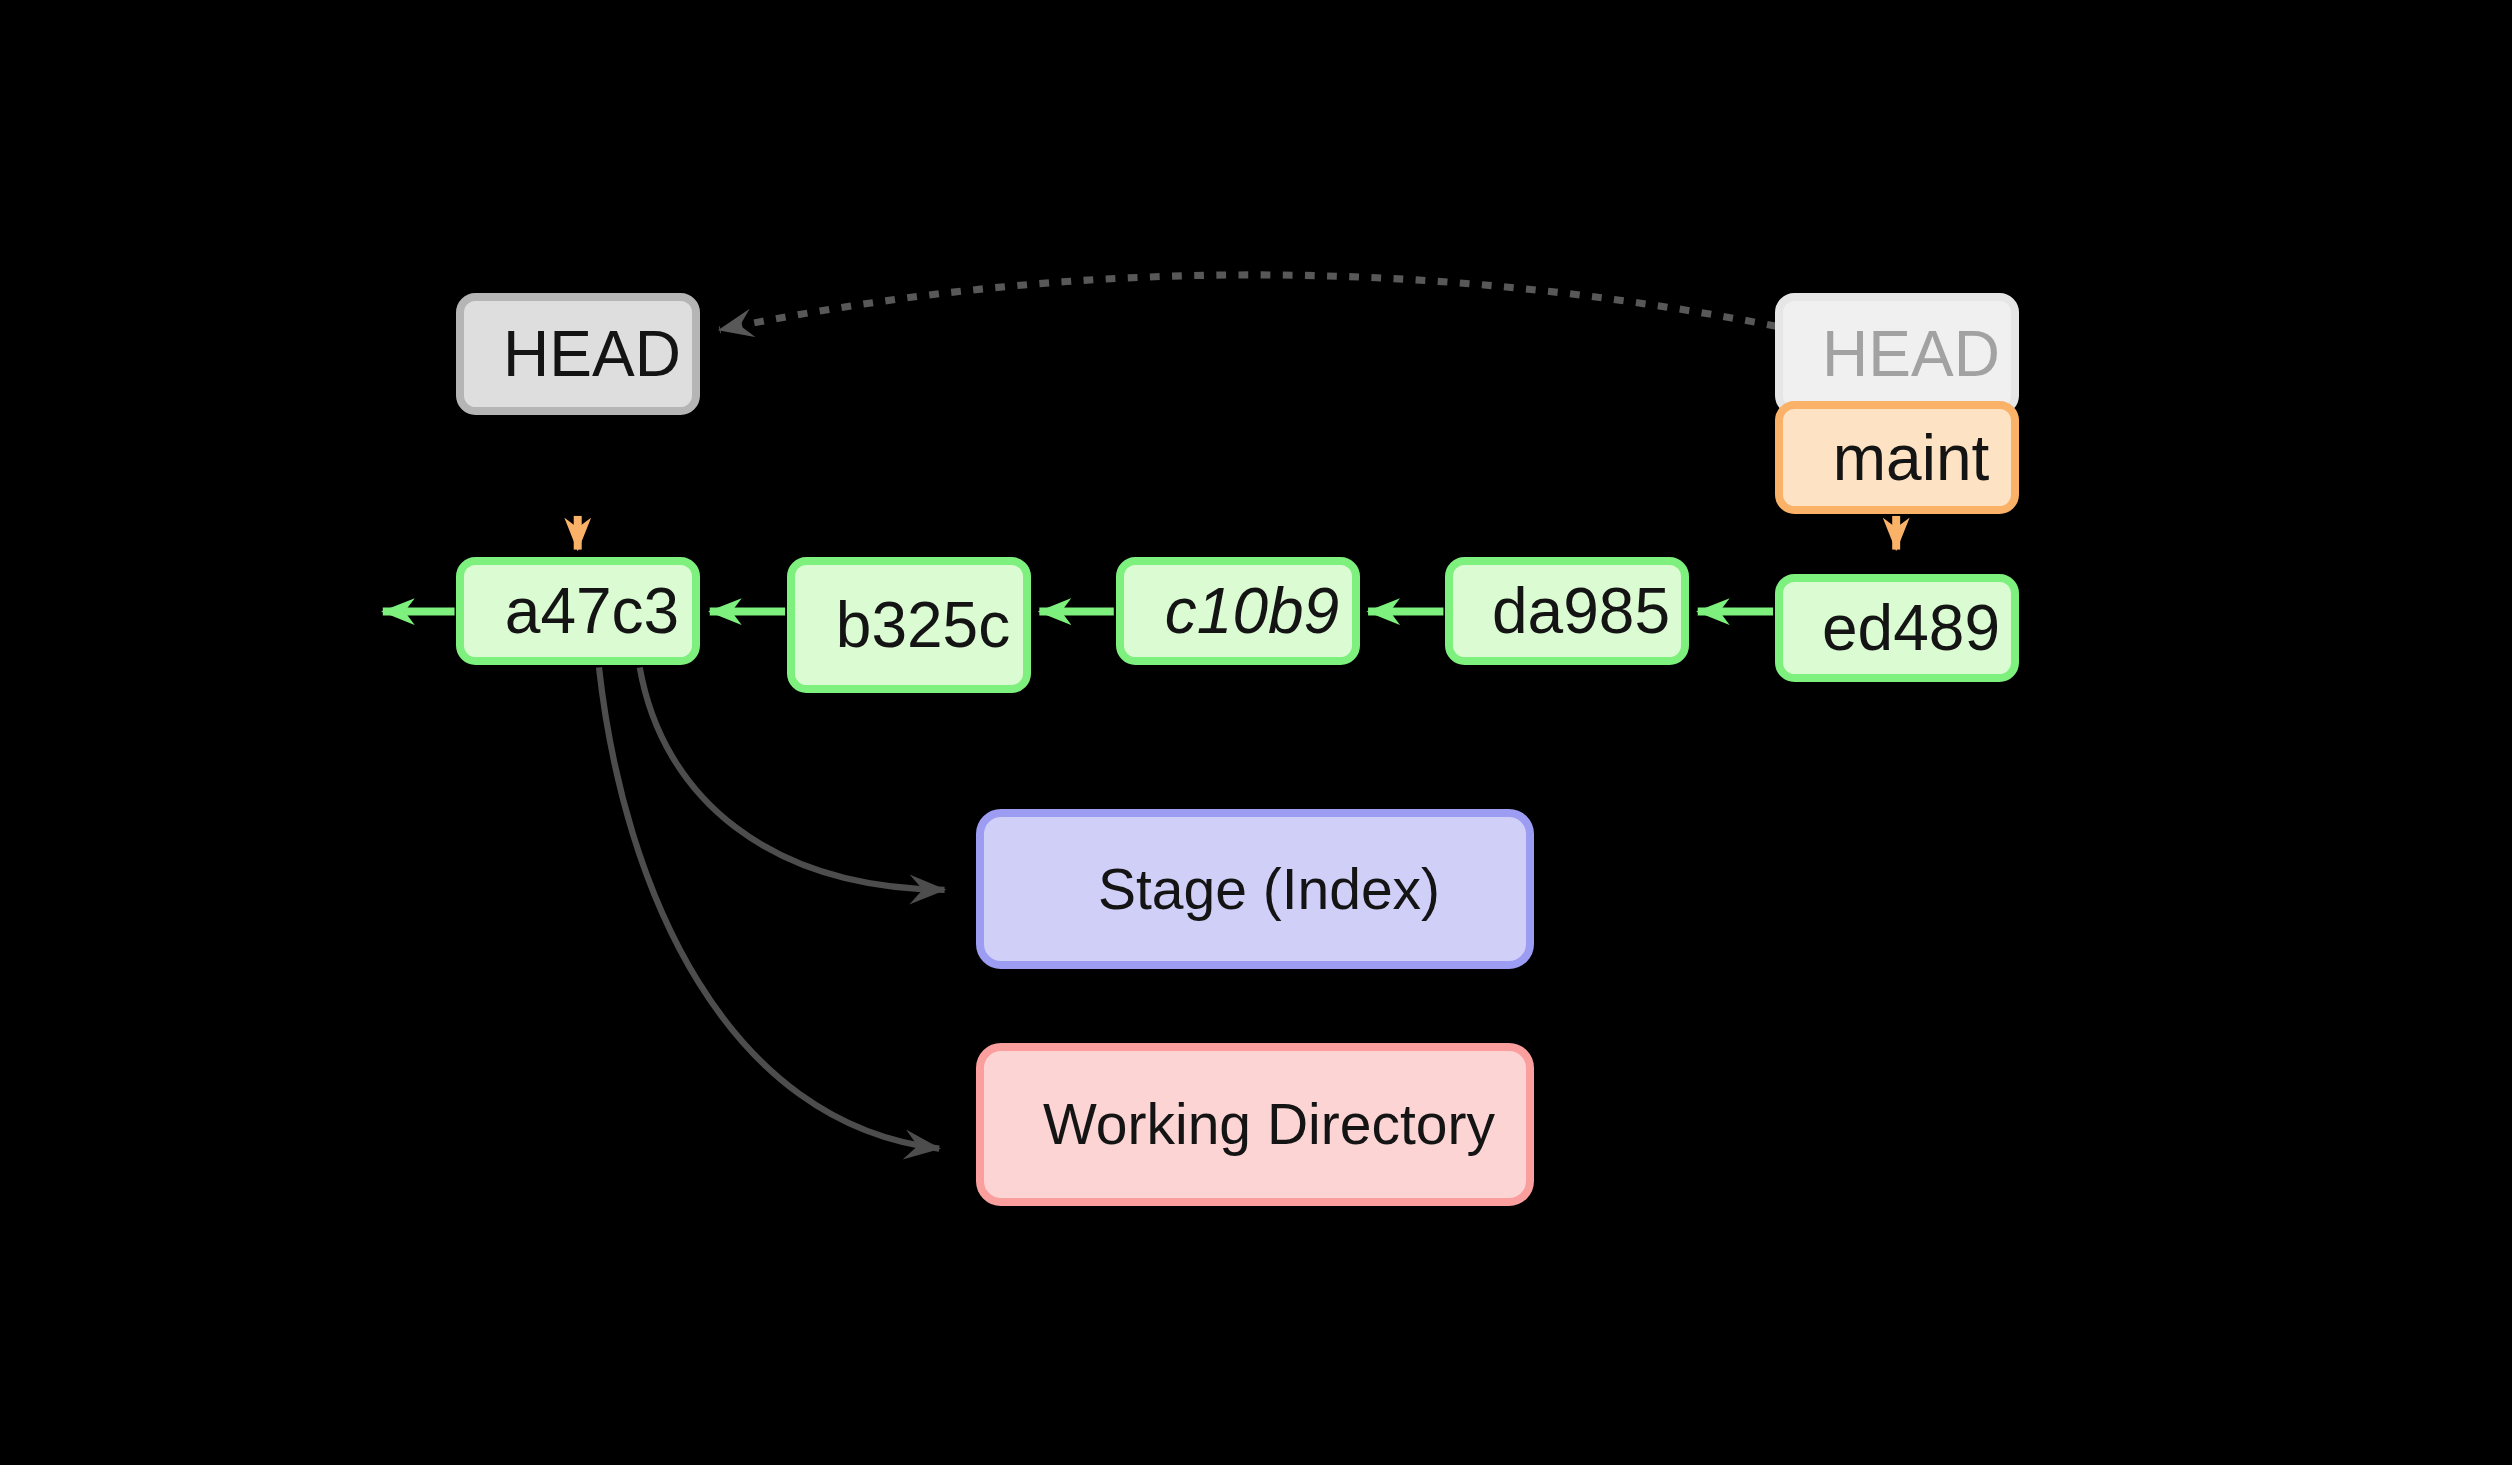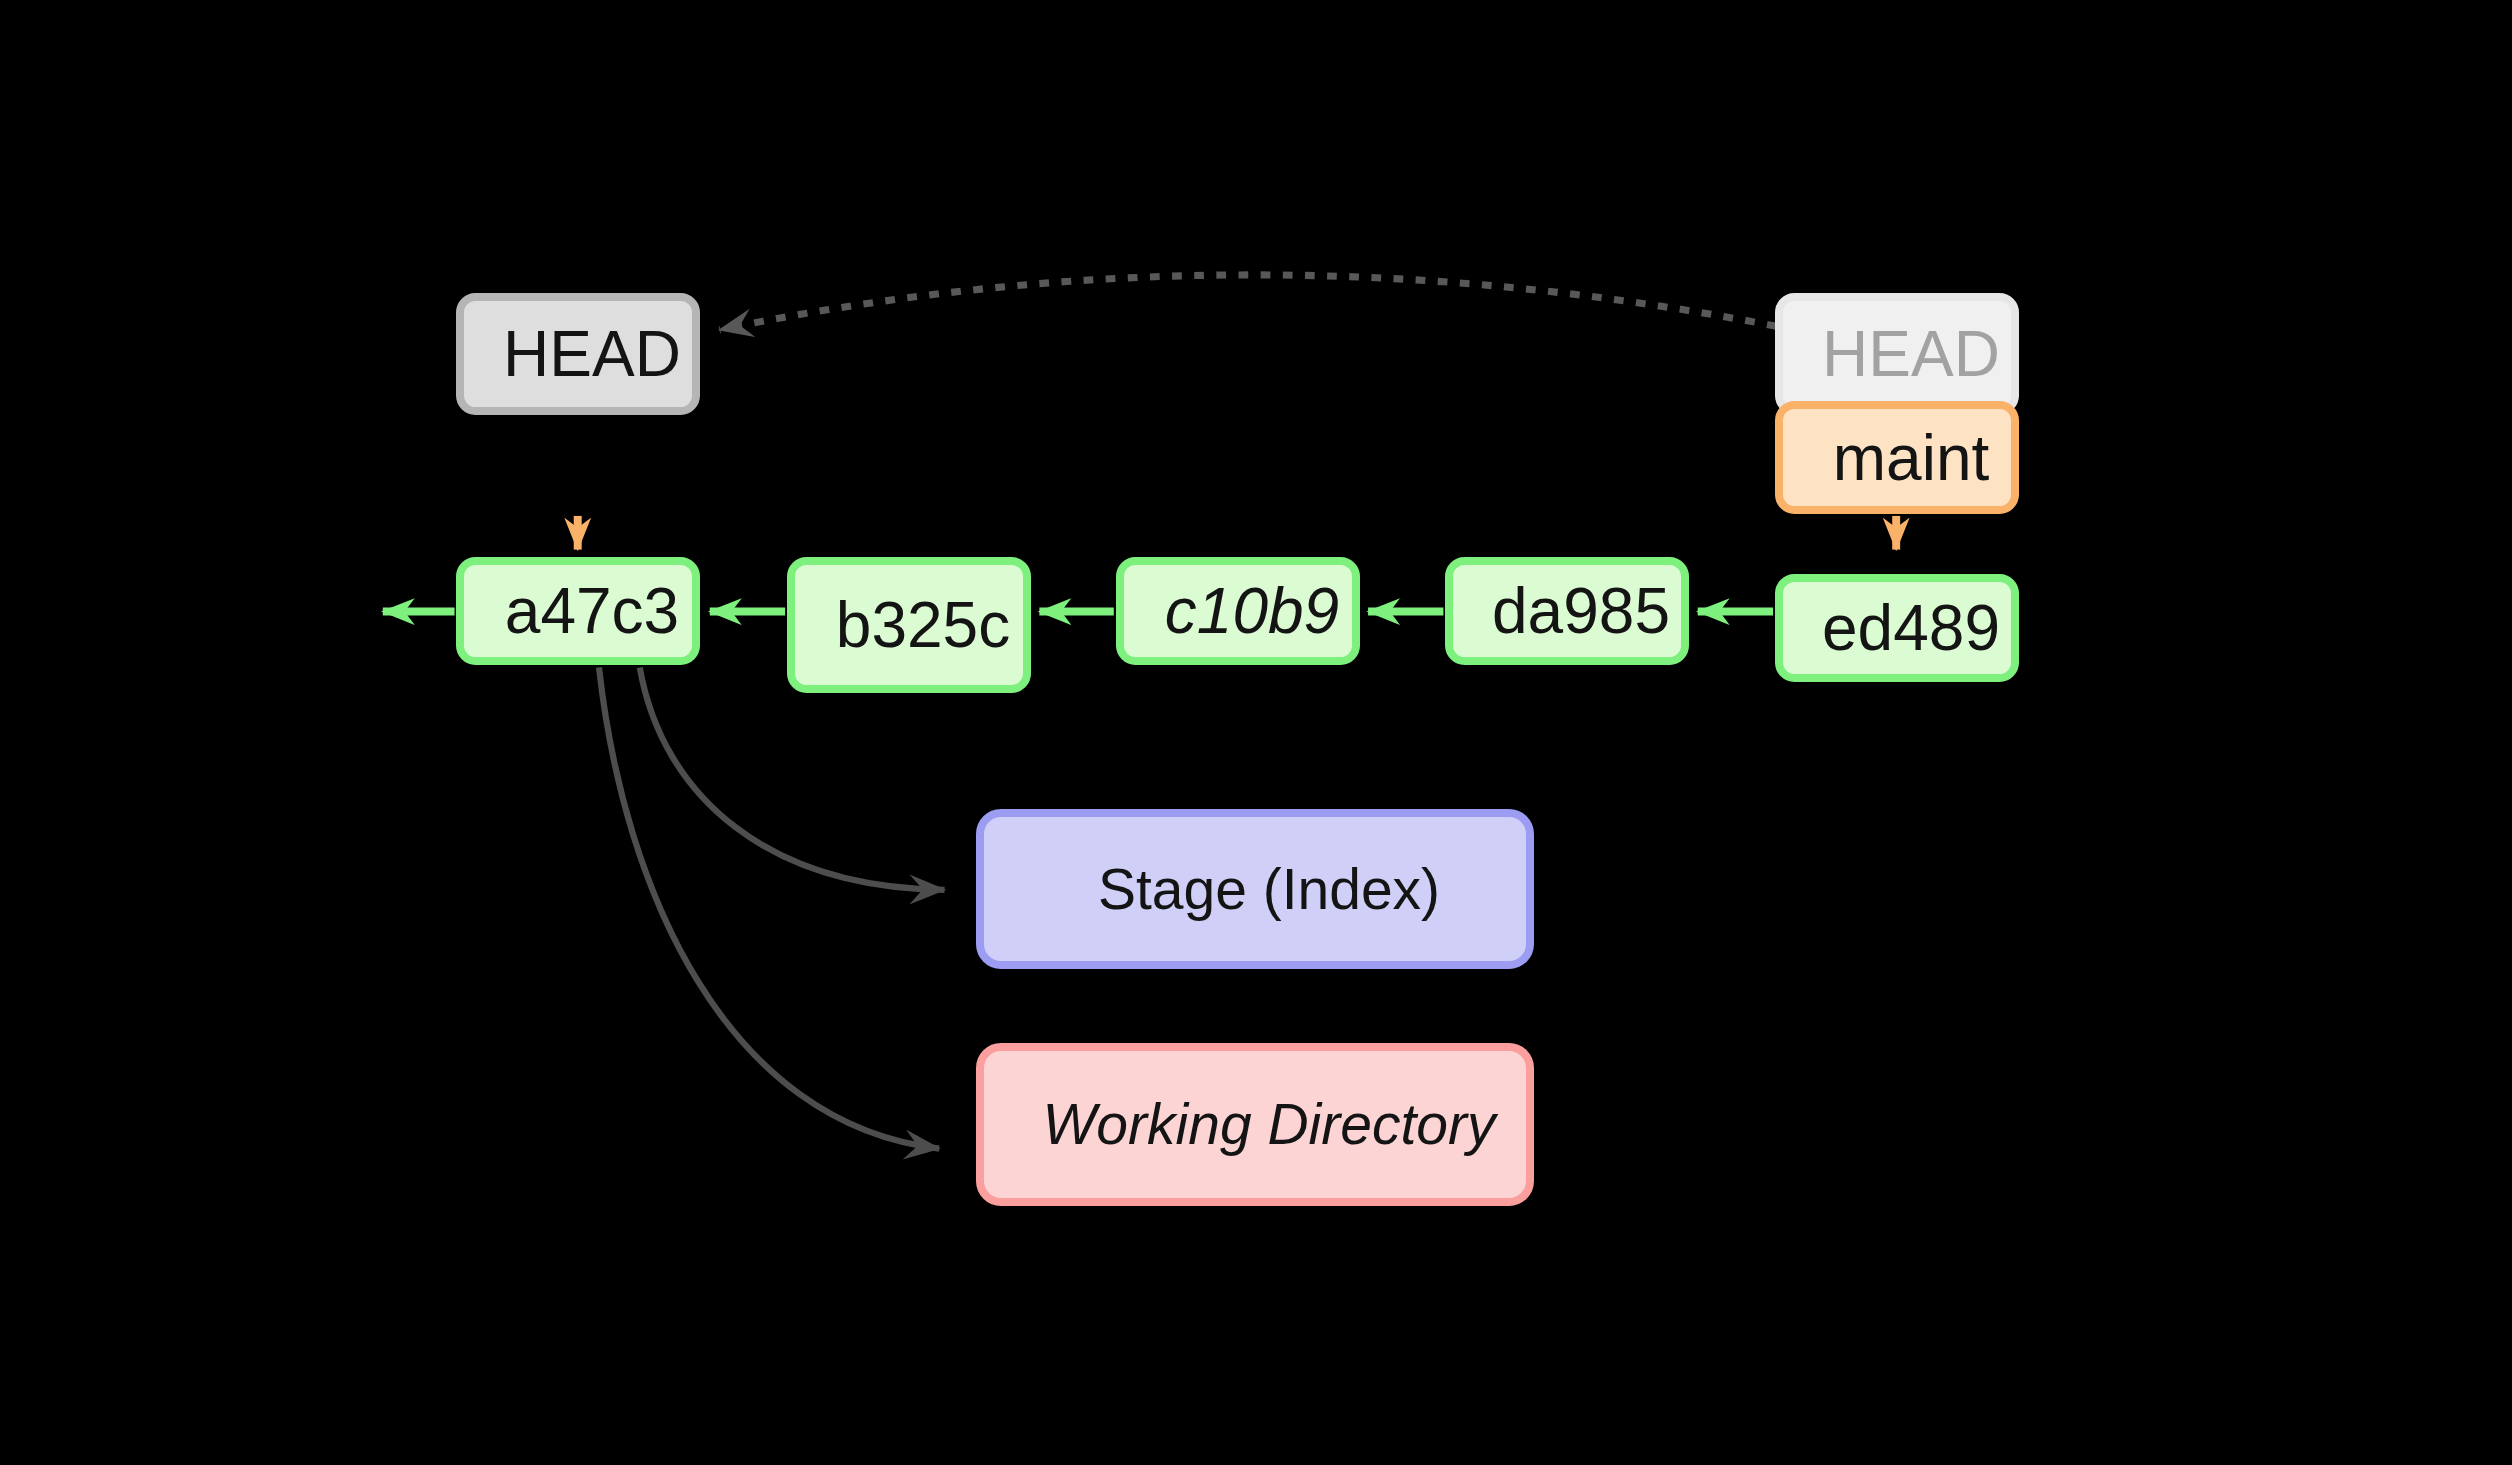--- a/index.html
+++ b/index.html
@@ -92,18 +92,18 @@
   <div class="box commit-box" style="left:1445px;top:557px;width:244px;height:108px;">
     <span>da985</span>
   </div>
   <div class="box commit-box" style="left:1775px;top:574px;width:244px;height:108px;">
     <span>ed489</span>
   </div>
 
   <div class="box stage-box" style="left:976px;top:809px;width:558px;height:160px;">
     <span>Stage (Index)</span>
   </div>
-  <div class="box workdir-box" style="left:976px;top:1043px;width:558px;height:163px;font-style:italic;">
+  <div class="box workdir-box" style="left:976px;top:1043px;width:558px;height:163px;">
     <span>Working Directory</span>
   </div>
 
 </div>
 
 
 </body></html>

